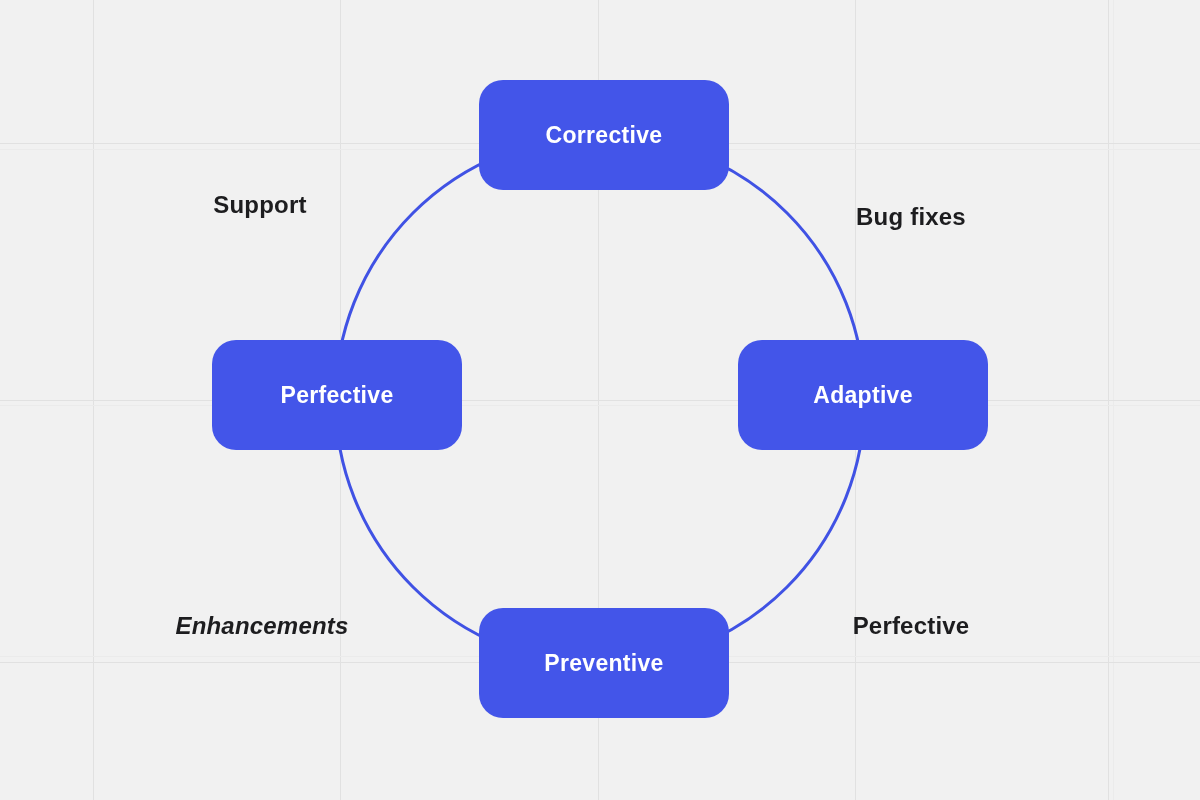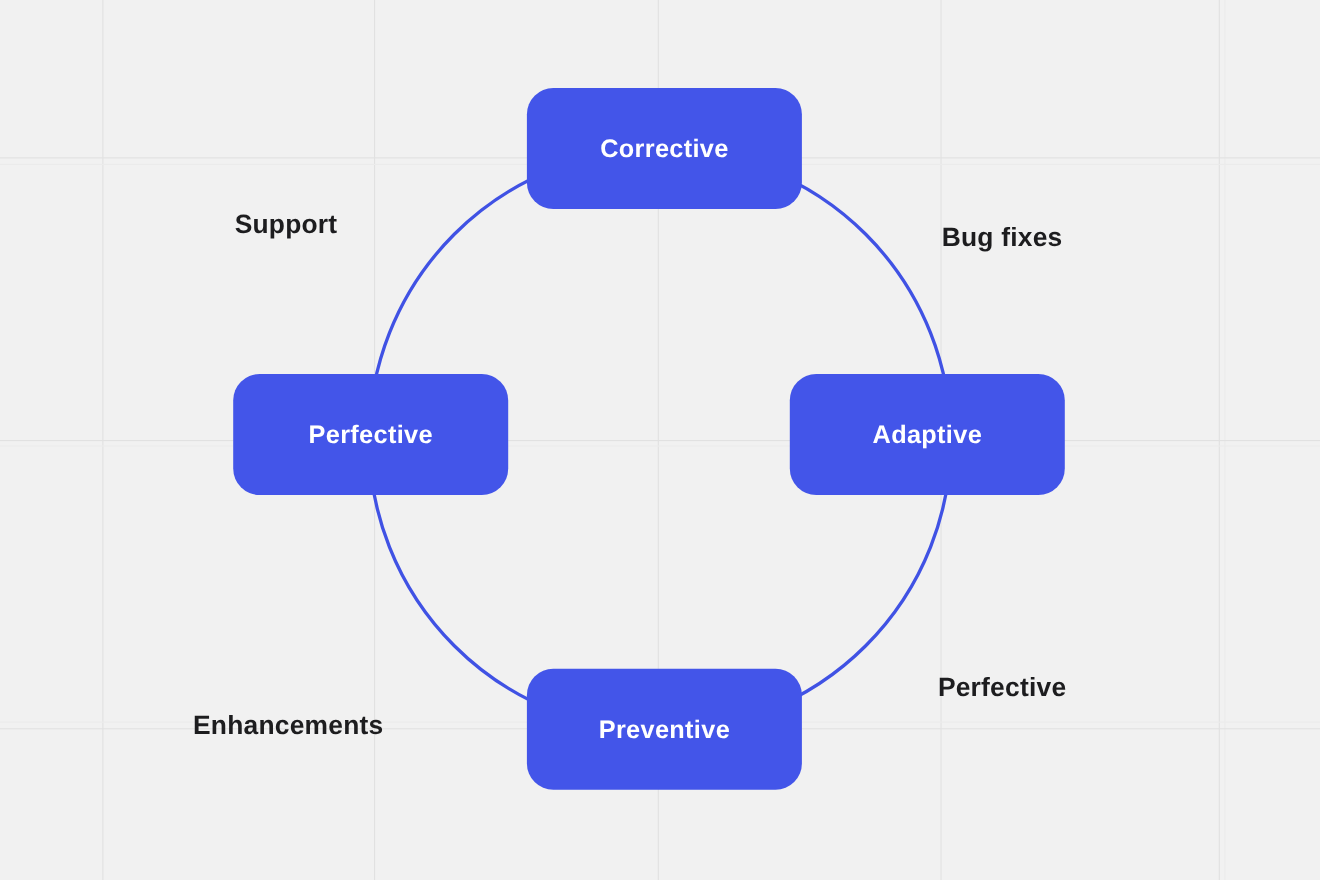--- a/index.html
+++ b/index.html
@@ -47,36 +47,36 @@
     align-items: center;
     justify-content: center;
   }
   .node span {
     color: var(--node-text);
     font-size: 23px;
     font-weight: 600;
     letter-spacing: 0.3px;
   }
   .node--top    { left: 479px; top: 80px;  }
-  .node--right  { left: 718px; top: 340px; }
+  .node--right  { left: 738px; top: 340px; }
   .node--bottom { left: 479px; top: 608px; }
   .node--left   { left: 212px; top: 340px; }
 
   .annotation {
     position: absolute;
     transform: translate(-50%, -50%);
     color: var(--annotation-text);
     font-size: 24px;
     font-weight: 600;
     letter-spacing: 0.2px;
     white-space: nowrap;
   }
   .ann--tl { left: 260px; top: 205px; }
   .ann--tr { left: 911px; top: 217px; }
-  .ann--bl { left: 262px; top: 660px; }
+  .ann--bl { left: 262px; top: 626px; font-style: italic; }
   .ann--br { left: 911px; top: 626px; }
 </style>
 </head>
 <body>
 
 <div class="canvas">
 
   <div class="grid-line v" style="left:93px"></div>
   <div class="grid-line v" style="left:340px"></div>
   <div class="grid-line v" style="left:598px"></div>

